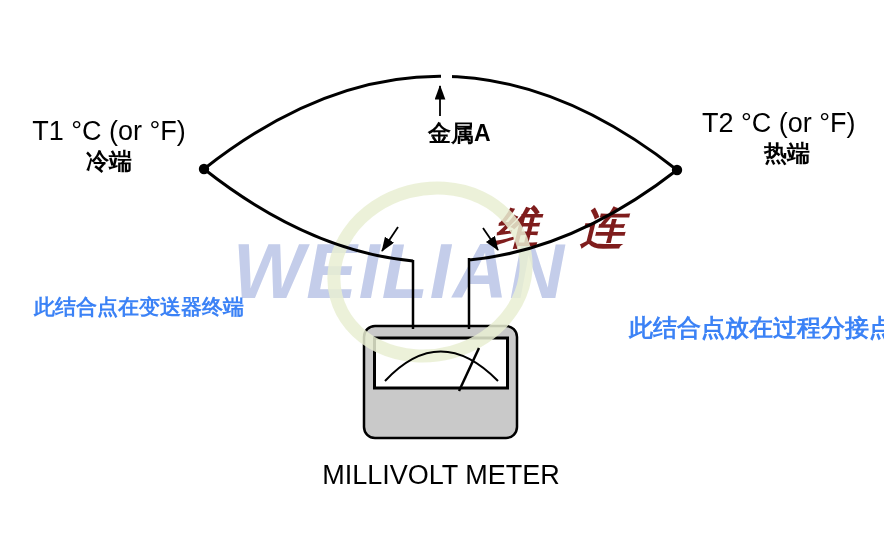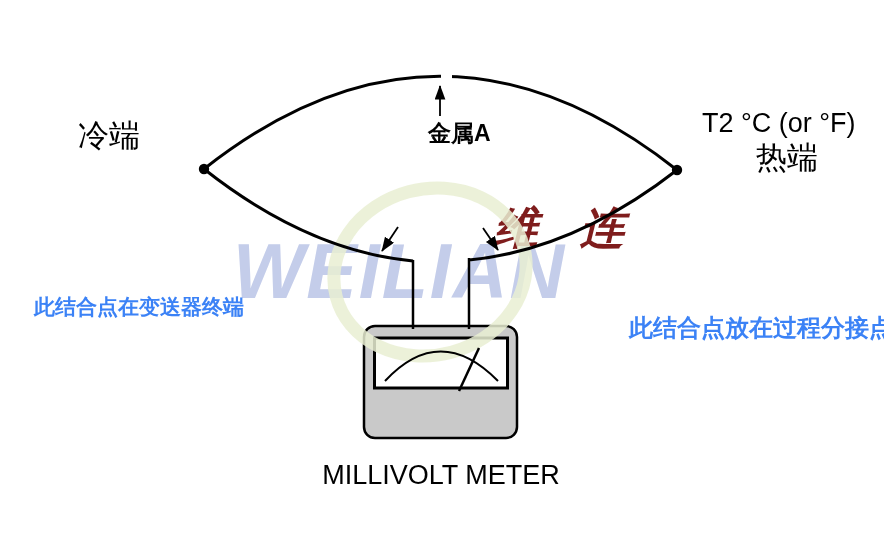--- a/index.html
+++ b/index.html
@@ -19,21 +19,21 @@
     font-size:44px;font-weight:bold;font-style:italic;line-height:1;
     letter-spacing:42px;color:#7f1d1d;white-space:nowrap;user-select:none;
   }
 
   svg.diagram{position:absolute;left:0;top:0;}
 
   
   .label{position:absolute;color:#000;}
   .junction-block{width:170px;line-height:1.1;}
   .junction-block .temp{font-size:27px;}
-  .junction-block .name{font-size:31px;font-weight:400;margin-top:2px;text-align:center;}
+  .junction-block .name{font-size:23px;font-weight:700;margin-top:2px;text-align:center;}
   .t1{left:24px;top:117px;text-align:center;}
   .t2{left:702px;top:109px;text-align:left;}
   .metal{font-size:23px;font-weight:600;white-space:nowrap;margin-left:12px;}
   .metal-a{left:416px;top:118px;}
   .metal-b{left:416px;top:195px;}
   .note{font-size:21px;font-weight:bold;color:#3b82f6;white-space:nowrap;}
   .note-left{left:34px;top:293px;}
   .note-right{left:629px;top:312px;font-size:24px;}
   .meter-caption{left:318px;top:460px;width:246px;text-align:center;
     font-size:27px;letter-spacing:0px;white-space:nowrap;}
@@ -71,20 +71,21 @@
 
     <line x1="440" y1="116" x2="440" y2="86" stroke="#000" stroke-width="1.8" marker-end="url(#ah)"></line>
     <line x1="398" y1="227" x2="382" y2="251" stroke="#000" stroke-width="1.8" marker-end="url(#ah)"></line>
     <line x1="483" y1="228" x2="498" y2="250" stroke="#000" stroke-width="1.8" marker-end="url(#ah)"></line>
 
     <path d="M 385 381 Q 440 322 498 381" fill="none" stroke="#000" stroke-width="2"></path>
     <line x1="459" y1="391" x2="479" y2="348" stroke="#000" stroke-width="2.5"></line>
   </svg>
 
   <div class="label junction-block t1">
+    <div class="temp">T1 °C (or °F)</div>
     <div class="name">冷端</div>
   </div>
 
   <div class="label junction-block t2">
     <div class="temp">T2 °C (or °F)</div>
     <div class="name">热端</div>
   </div>
 
   <div class="label metal metal-a">金属A</div>
 

